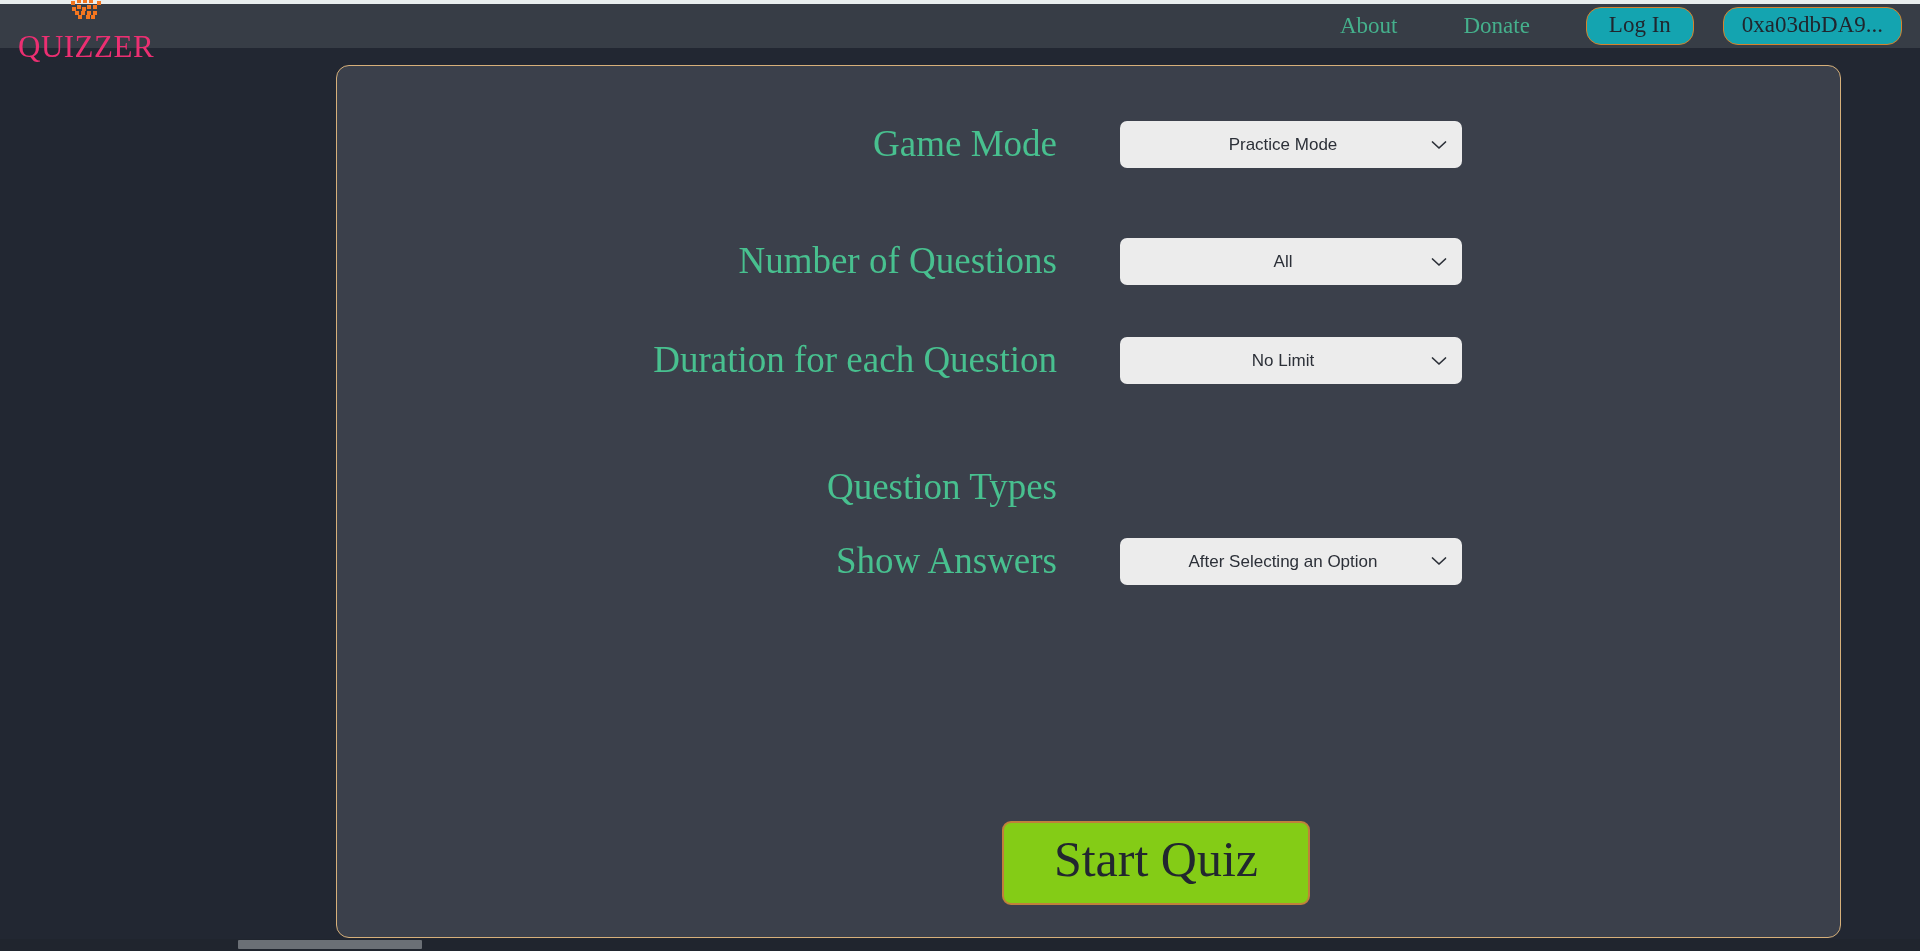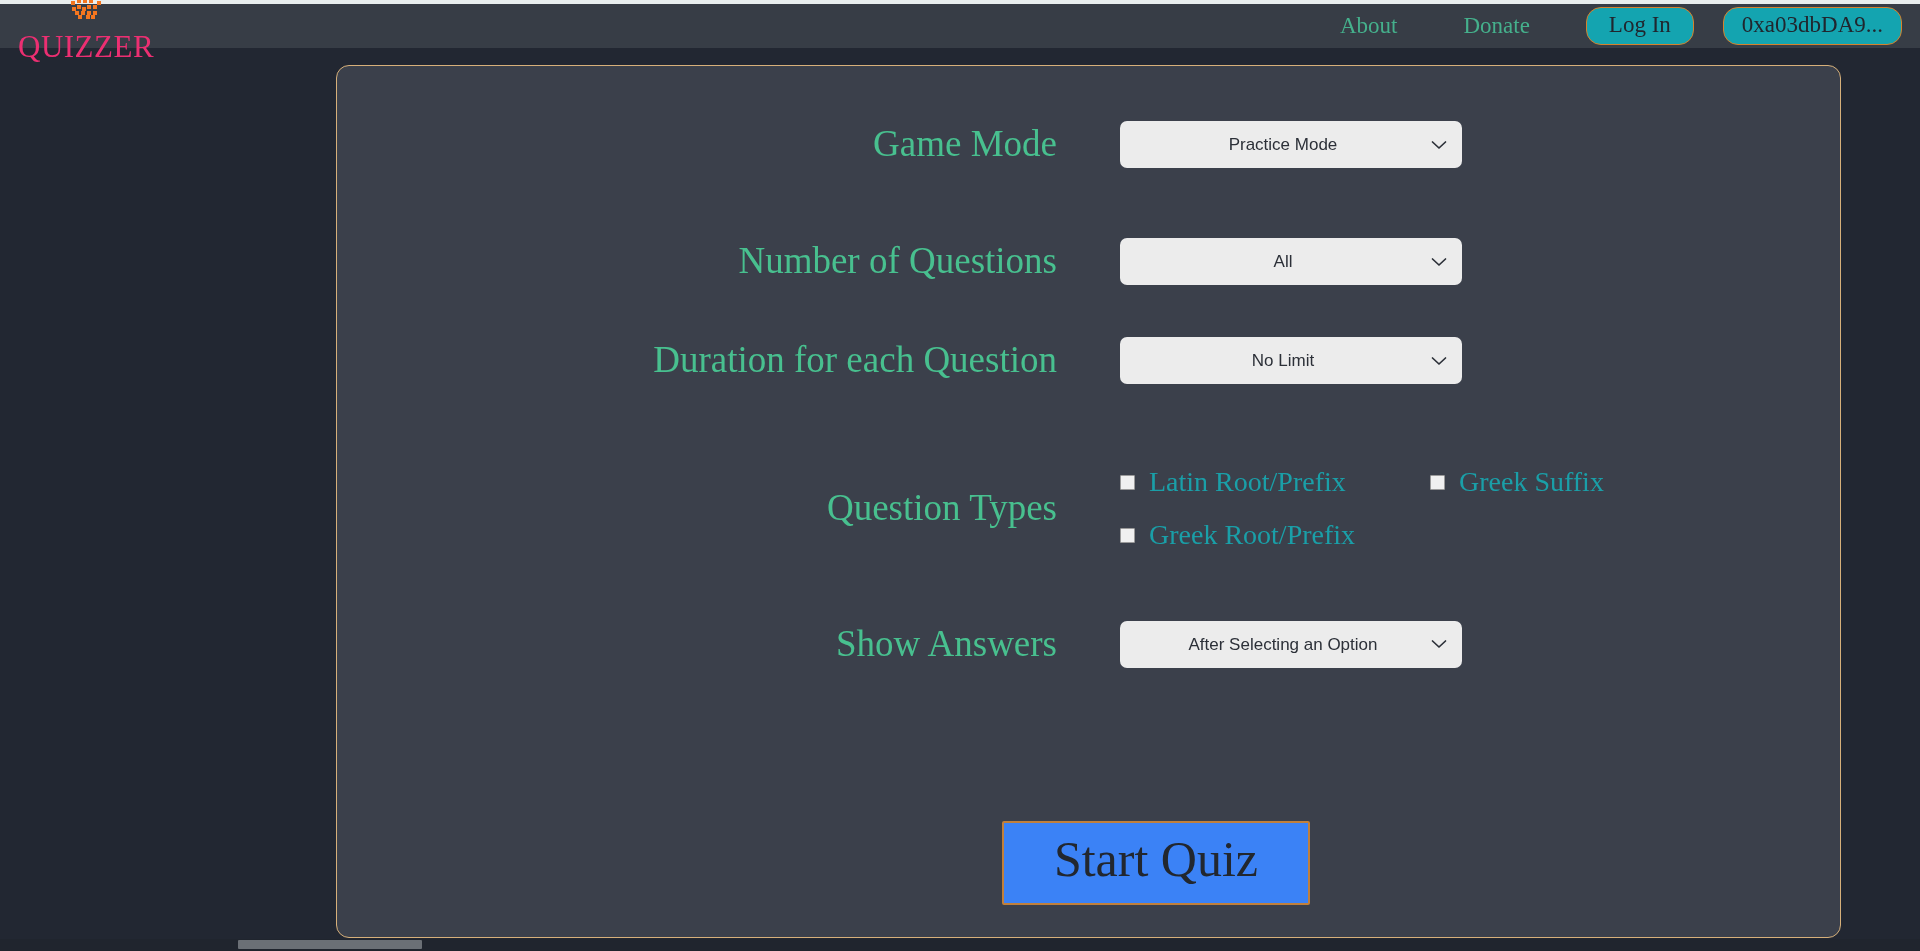--- a/index.html
+++ b/index.html
@@ -211,23 +211,23 @@
     width: 100%;
     display: flex;
     justify-content: center;
     padding-left: 135px;
   }
 
   .start-btn {
     font-family: "Liberation Serif", serif;
     font-size: 50px;
     color: #22272f;
-    background: #3b82f6;
+    background: #84cc16;
     border: 2px solid #c1803b;
-    border-radius: 2px;
+    border-radius: 9px;
     padding: 8px 50px 14px 50px;
     cursor: pointer;
     line-height: 1.15;
   }
 
   
   .hscroll-track {
     position: absolute;
     left: 0;
     bottom: 0;
@@ -333,39 +333,23 @@
         </select>
         <svg class="select-chevron" viewBox="0 0 16 10">
           <path d="M1.5 2 L8 8 L14.5 2" stroke="#2c3038" stroke-width="1.7" fill="none" stroke-linecap="round" stroke-linejoin="round"></path>
         </svg>
       </div>
     </div>
   </div>
 
   <div class="form-row" style="margin-top:83px;">
     <div class="row-label">Question Types</div>
-    <div class="row-control">
-      <div class="checkbox-grid">
-        <label class="cb-item">
-          <input type="checkbox" class="cb-box" style="">
-          <span class="cb-label">Latin Root/Prefix</span>
-        </label>
-        <label class="cb-item">
-          <input type="checkbox" class="cb-box" style="">
-          <span class="cb-label">Greek Suffix</span>
-        </label>
-        <label class="cb-item">
-          <input type="checkbox" class="cb-box" style="">
-          <span class="cb-label">Greek Root/Prefix</span>
-        </label>
-      </div>
-    </div>
-  </div>
-
-  <div class="form-row" style="margin-top:70px;">
+  </div>
+
+  <div class="form-row" style="margin-top:30px;">
     <div class="row-label">Show Answers</div>
     <div class="row-control">
       <div class="select-wrap">
         <select class="select-box">
           <option>After Selecting an Option</option>
         </select>
         <svg class="select-chevron" viewBox="0 0 16 10">
           <path d="M1.5 2 L8 8 L14.5 2" stroke="#2c3038" stroke-width="1.7" fill="none" stroke-linecap="round" stroke-linejoin="round"></path>
         </svg>
       </div>

